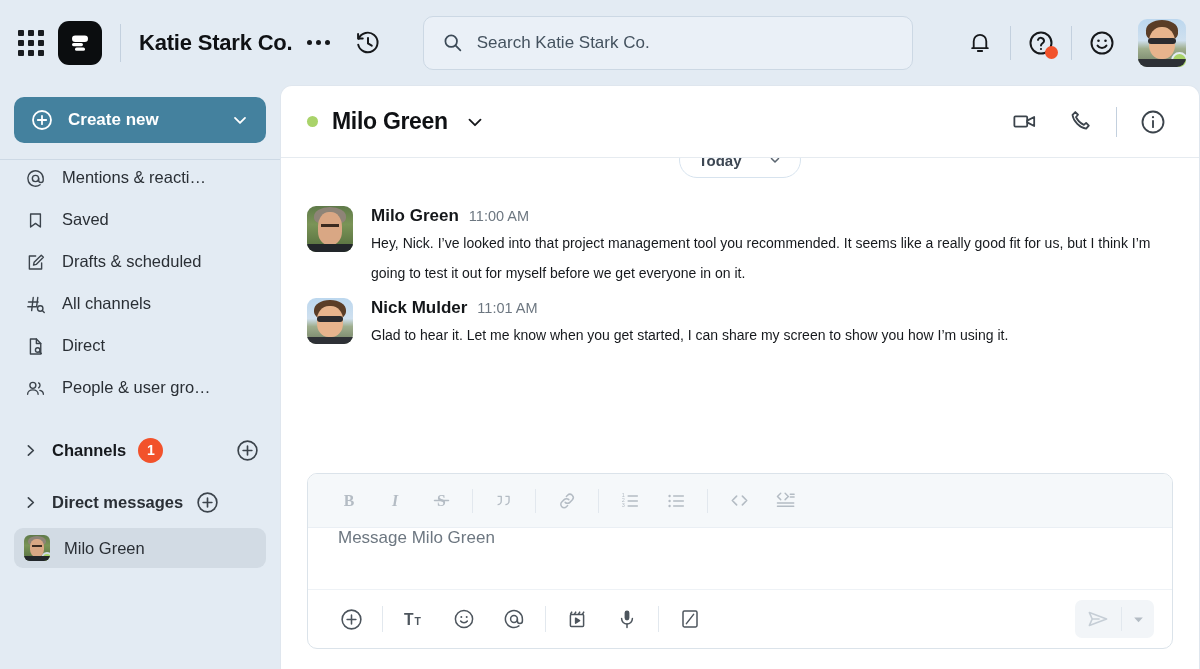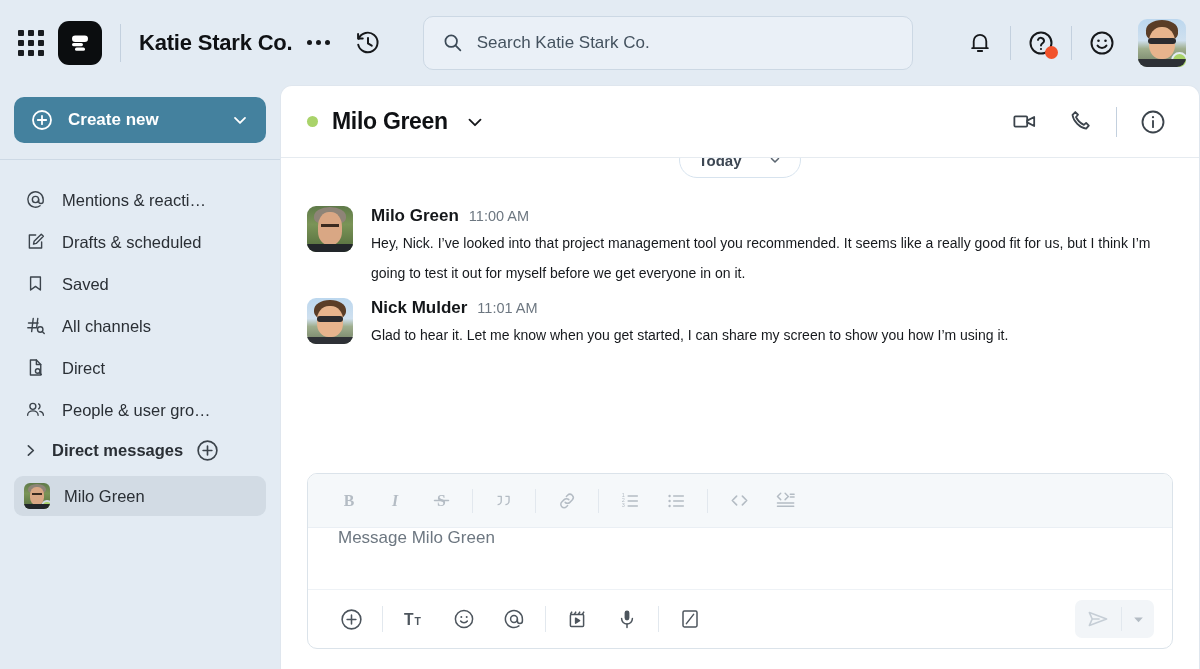--- a/index.html
+++ b/index.html
@@ -103,21 +103,21 @@
     width: 280px; background: #e3ebf3; flex-shrink: 0;
     display: flex; flex-direction: column; padding: 0 14px;
   }
   .create-btn {
     height: 46px; margin: 12px 0 0 0; background: #44819e; border-radius: 10px;
     display: flex; align-items: center; padding: 0 16px; cursor: pointer; color:#fff;
   }
   .create-btn .label { font-size: 17px; font-weight: 700; margin-left: 14px; flex:1; }
   .hr { height: 1px; background: #cdd9e5; margin: 16px -14px 8px -14px; }
   .nav-item {
-    height: 42px; display:flex; align-items:flex-end; padding: 0 10px; border-radius: 8px;
+    height: 42px; display:flex; align-items:flex-start; padding: 0 10px; border-radius: 8px;
     cursor: pointer; gap: 16px;
   }
   .nav-item .ico { width: 22px; display:flex; justify-content:center; flex-shrink:0;}
   .nav-item .txt {
     font-size: 16.5px; color: #2a2f35; white-space: nowrap; overflow:hidden;
     text-overflow: ellipsis;
   }
   .section-row {
     height: 44px; display:flex; align-items:center; padding: 0 6px; gap: 12px; cursor:pointer;
     margin-top: 8px;
@@ -310,35 +310,35 @@
           <svg width="21" height="21" viewBox="0 0 24 24" fill="none" stroke="#3c444c" stroke-width="1.6" stroke-linecap="round">
             <circle cx="12" cy="12" r="3.6"></circle>
             <path d="M15.6 12v1.9a2.6 2.6 0 0 0 5.2 0V12a8.8 8.8 0 1 0-3.6 7.1"></path>
           </svg>
         </span>
         <span class="txt">Mentions &amp; reacti…</span>
       </div>
 
       <div class="nav-item">
         <span class="ico">
+          <svg width="21" height="21" viewBox="0 0 24 24" fill="none" stroke="#3c444c" stroke-width="1.6" stroke-linejoin="round">
+            <path d="M6.4 4.5h11.2v15l-5.6-4.2-5.6 4.2z"></path>
+          </svg>
+        </span>
+        <span class="txt">Saved</span>
+      </div>
+
+      <div class="nav-item">
+        <span class="ico">
           <svg width="21" height="21" viewBox="0 0 24 24" fill="none" stroke="#3c444c" stroke-width="1.6" stroke-linecap="round" stroke-linejoin="round">
             <path d="M19 12.4v7.1H5V4.5h7.2"></path>
             <path d="M18.6 3.6 21 6l-8.2 8.2-3.1.7.7-3.1z"></path>
           </svg>
         </span>
         <span class="txt">Drafts &amp; scheduled</span>
-      </div>
-
-      <div class="nav-item">
-        <span class="ico">
-          <svg width="21" height="21" viewBox="0 0 24 24" fill="none" stroke="#3c444c" stroke-width="1.6" stroke-linejoin="round">
-            <path d="M6.4 4.5h11.2v15l-5.6-4.2-5.6 4.2z"></path>
-          </svg>
-        </span>
-        <span class="txt">Saved</span>
       </div>
 
       <div class="nav-item">
         <span class="ico">
           <svg width="21" height="21" viewBox="0 0 24 24" fill="none" stroke="#3c444c" stroke-width="1.6" stroke-linecap="round">
             <path d="M4 9.2h11M3.2 14.6h10.4M9.4 4 7.6 19M14.6 4l-1.3 10.4"></path>
             <circle cx="17.4" cy="16.6" r="3.1"></circle>
               <path d="M19.7 18.9 22 21.2"></path>
           </svg>
         </span>
@@ -363,20 +363,35 @@
             <circle cx="9" cy="8.4" r="3.4"></circle>
             <path d="M3 18.6c0-3.1 2.7-5 6-5s6 1.9 6 5"></path>
             <path d="M15.6 5.6a3.3 3.3 0 0 1 0 5.6"></path>
               <path d="M17 14.1c2.3.5 4 2.1 4 4.5"></path>
           </svg>
         </span>
         <span class="txt">People &amp; user gro…</span>
       </div>
 
 
+      <div class="section-row">
+        <span class="chev">
+          <svg width="17" height="17" viewBox="0 0 24 24" fill="none" stroke="#3c444c" stroke-width="2.4" stroke-linecap="round" stroke-linejoin="round">
+              <path d="M9 5.5l7 6.5-7 6.5"></path>
+            </svg>
+        </span>
+        <span class="name bold">Channels</span>
+        <span class="badge">1</span>
+        <span class="plus-circle">
+          <svg width="25" height="25" viewBox="0 0 24 24" fill="none" stroke="#3c444c" stroke-width="1.6" stroke-linecap="round">
+            <circle cx="12" cy="12" r="9"></circle>
+              <path d="M12 7.8v8.4M7.8 12h8.4"></path>
+          </svg>
+        </span>
+      </div>
 
       <div class="section-row">
         <span class="chev">
           <svg width="17" height="17" viewBox="0 0 24 24" fill="none" stroke="#3c444c" stroke-width="2.4" stroke-linecap="round" stroke-linejoin="round">
               <path d="M9 5.5l7 6.5-7 6.5"></path>
             </svg>
         </span>
         <span class="name">Direct messages</span>
         <span class="plus-inline">
           <svg width="25" height="25" viewBox="0 0 24 24" fill="none" stroke="#3c444c" stroke-width="1.6" stroke-linecap="round">

